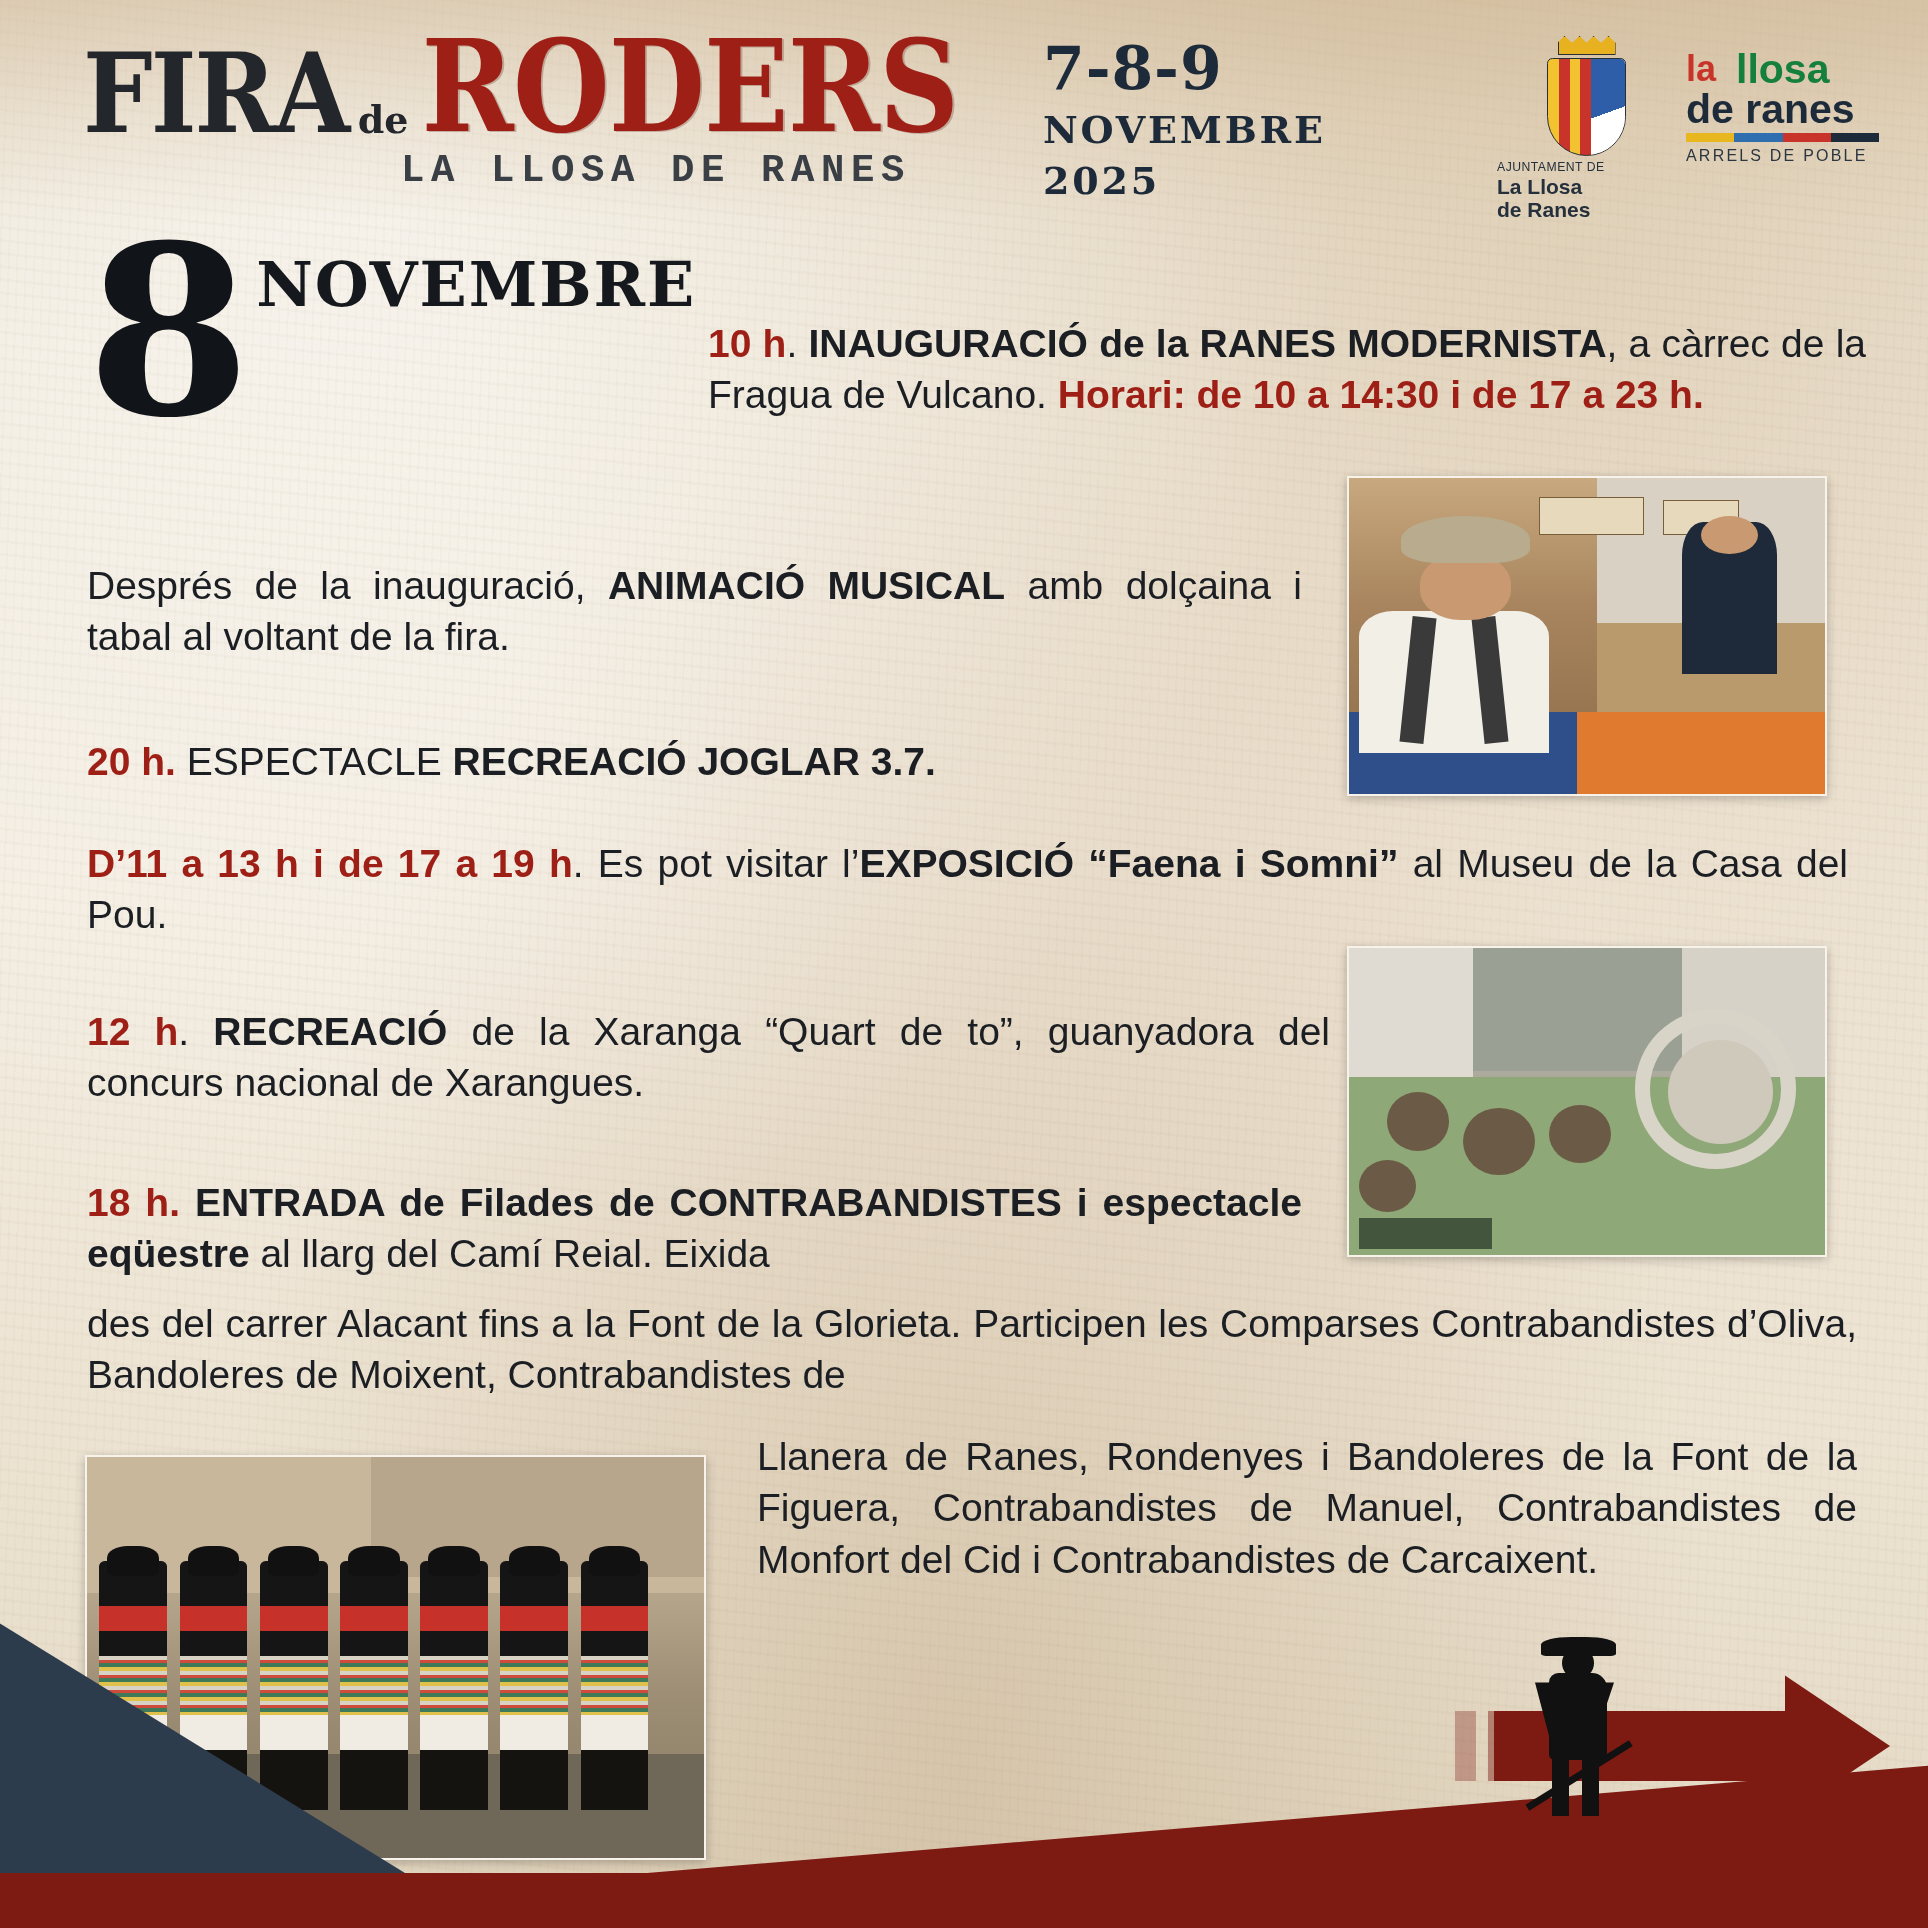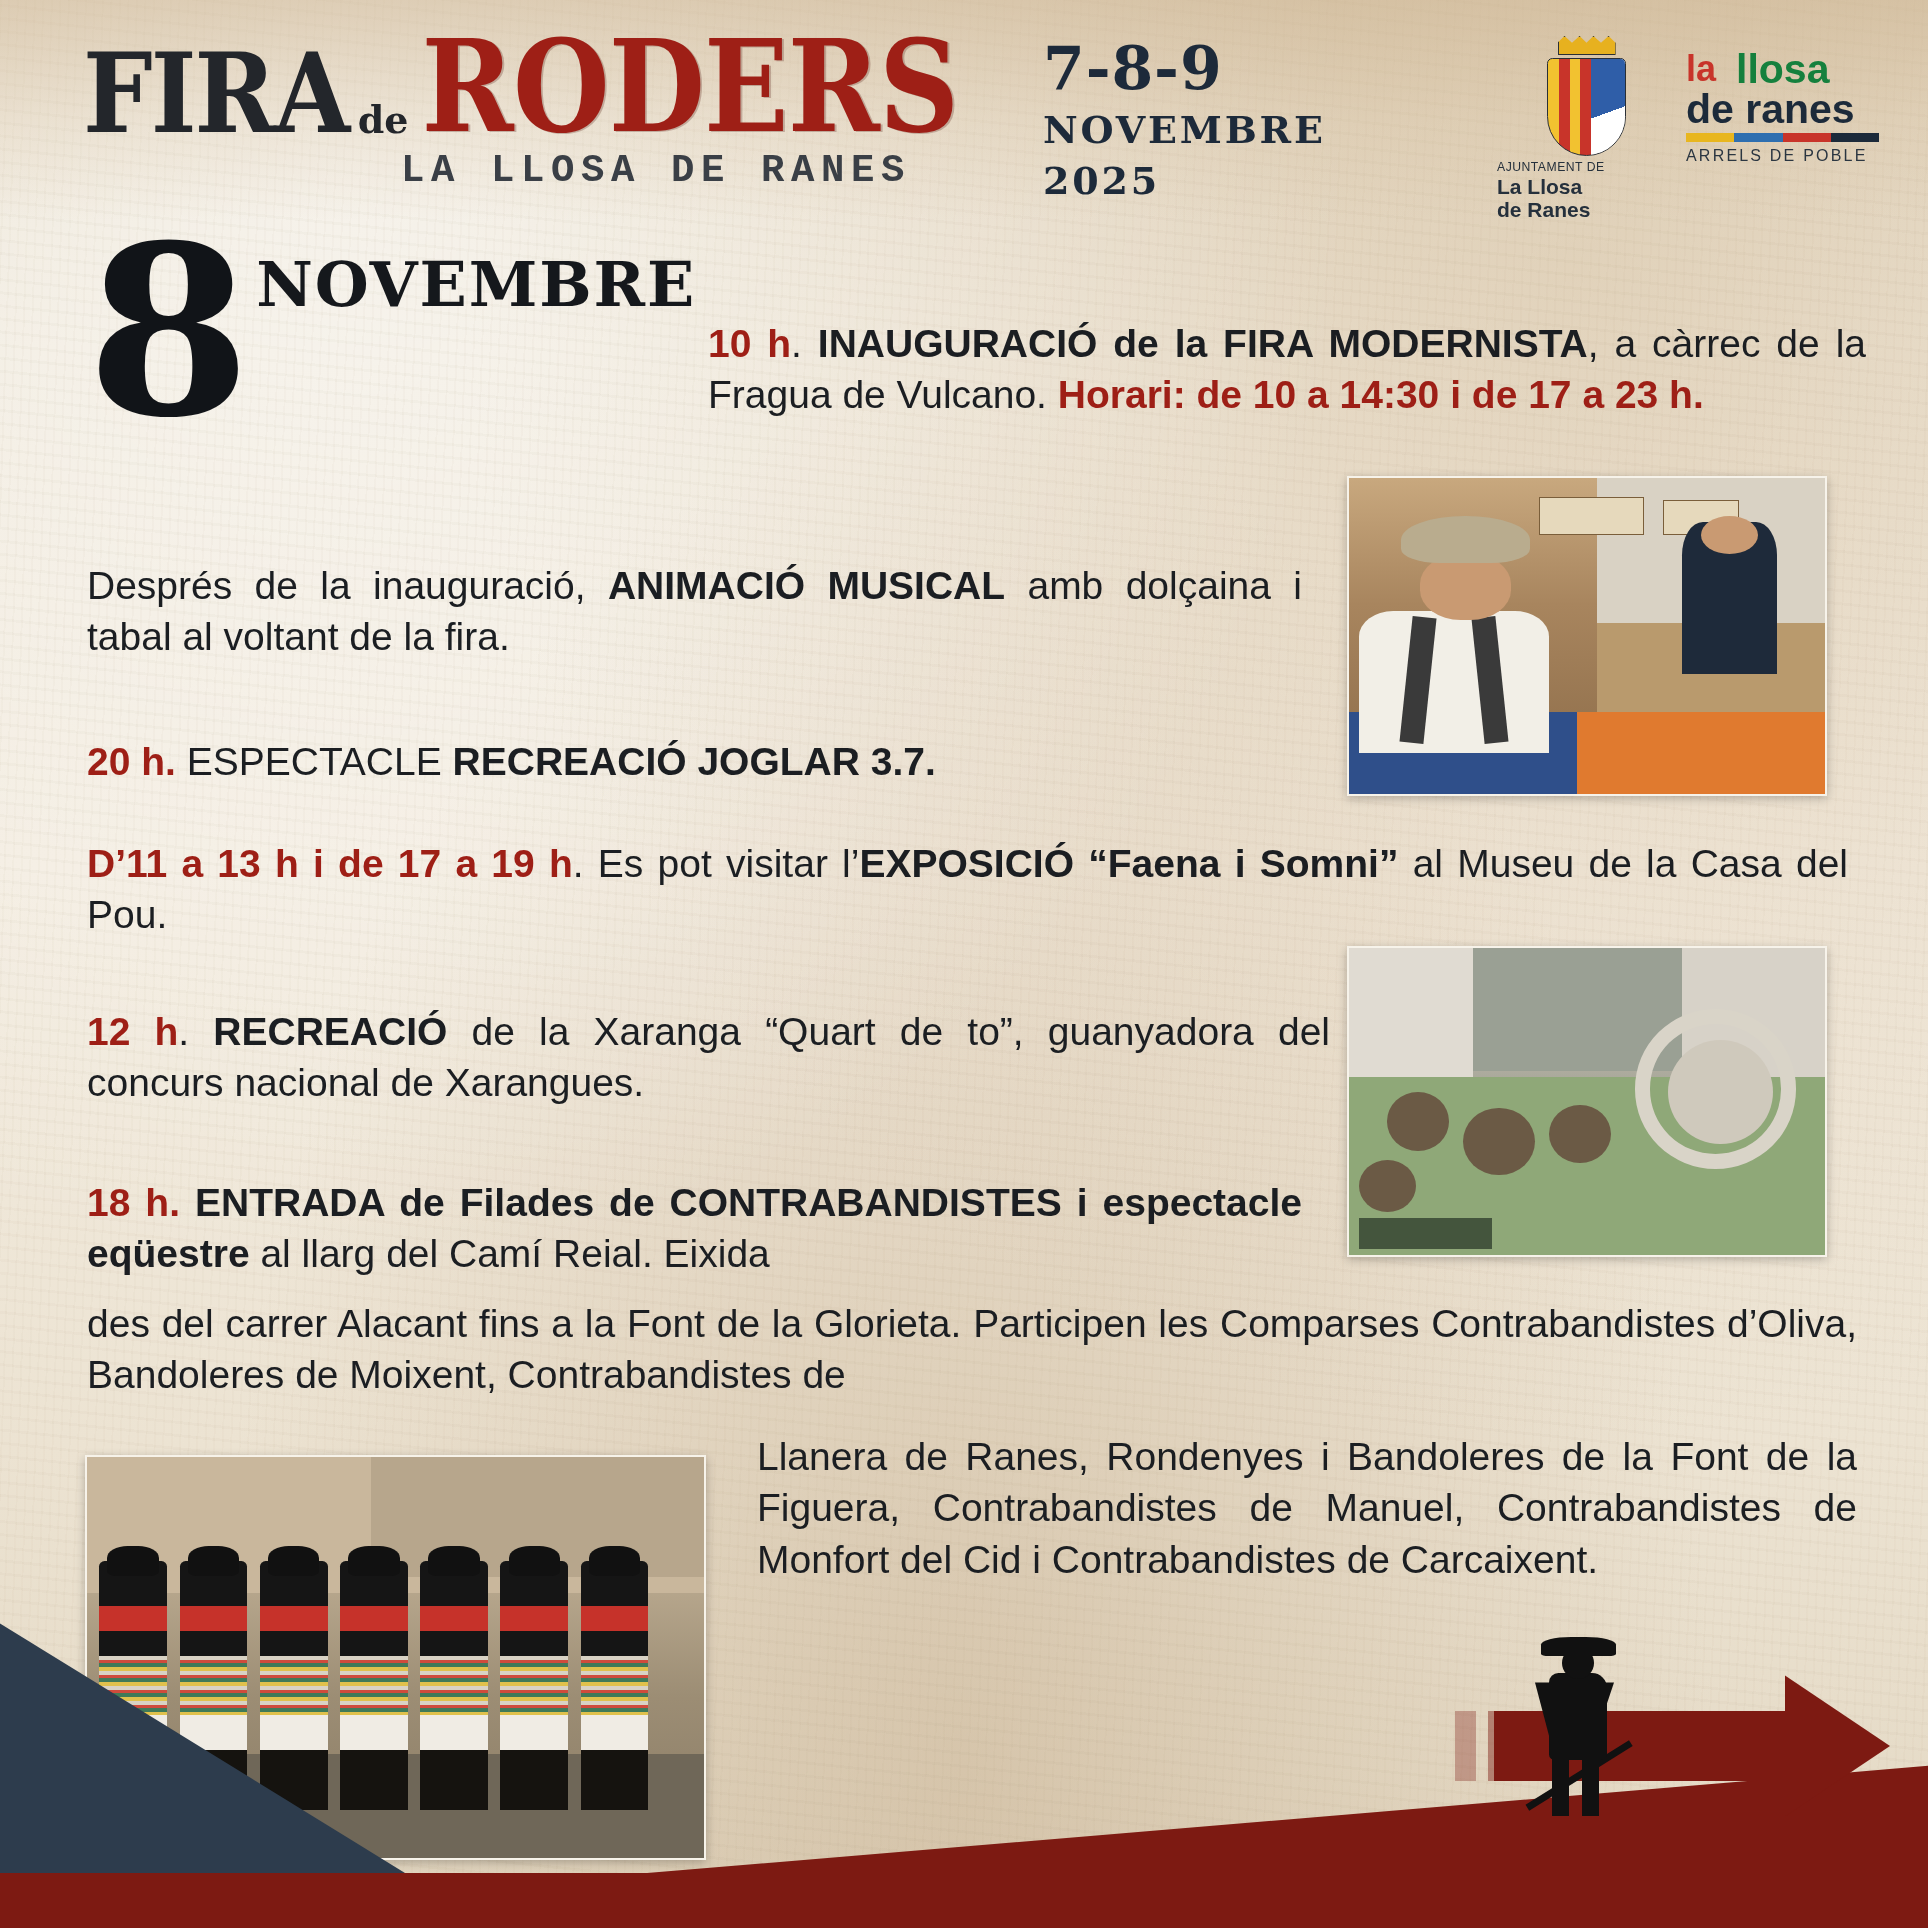--- a/index.html
+++ b/index.html
@@ -319,21 +319,21 @@
     <div class="llosa-tag">ARRELS DE POBLE</div>
   </div>
 </div>
 
 <div class="dayblock">
   <div class="day-num">8</div>
   <div class="day-month">NOVEMBRE</div>
 </div>
 
 <div class="content">
-  <p class="para p1"><span class="red">10 h</span>. <span class="b">INAUGURACIÓ de la FIRA MODERNISTA</span>, a càrrec de la Fragua de Vulcano. <span class="red">Horari: de 10 a 14:30 i de 17 a 23 h.</span></p>
+  <p class="para p1"><span class="red">10 h</span>. <span class="b">INAUGURACIÓ de la RANES MODERNISTA</span>, a càrrec de la Fragua de Vulcano. <span class="red">Horari: de 10 a 14:30 i de 17 a 23 h.</span></p>
   <p class="para p2">Després de la inauguració, <span class="b">ANIMACIÓ MUSICAL</span> amb dolçaina i tabal al voltant de la fira.</p>
   <p class="para p3"><span class="red">20 h.</span> ESPECTACLE <span class="b">RECREACIÓ JOGLAR 3.7.</span></p>
   <p class="para p4"><span class="red">D’11 a 13 h i de 17 a 19 h</span>. Es pot visitar l’<span class="b">EXPOSICIÓ “Faena i Somni”</span> al Museu de la Casa del Pou.</p>
   <p class="para p5"><span class="red">12 h</span>. <span class="b">RECREACIÓ</span> de la Xaranga “Quart de to”, guanyadora del concurs nacional de Xarangues.</p>
   <p class="para p6"><span class="red">18 h.</span> <span class="b">ENTRADA de Filades de CONTRABANDISTES i espectacle eqüestre</span> al llarg del Camí Reial. Eixida</p>
   <p class="para p7">des del carrer Alacant fins a la Font de la Glorieta. Participen les Comparses Contrabandistes d’Oliva, Bandoleres de Moixent, Contrabandistes de</p>
   <p class="para p7b">Llanera de Ranes, Rondenyes i Bandoleres de la Font de la Figuera, Contrabandistes de Manuel, Contrabandistes de Monfort del Cid i Contrabandistes de Carcaixent.</p>
 </div>
 
 <div class="photo" id="photo-craftsman">

